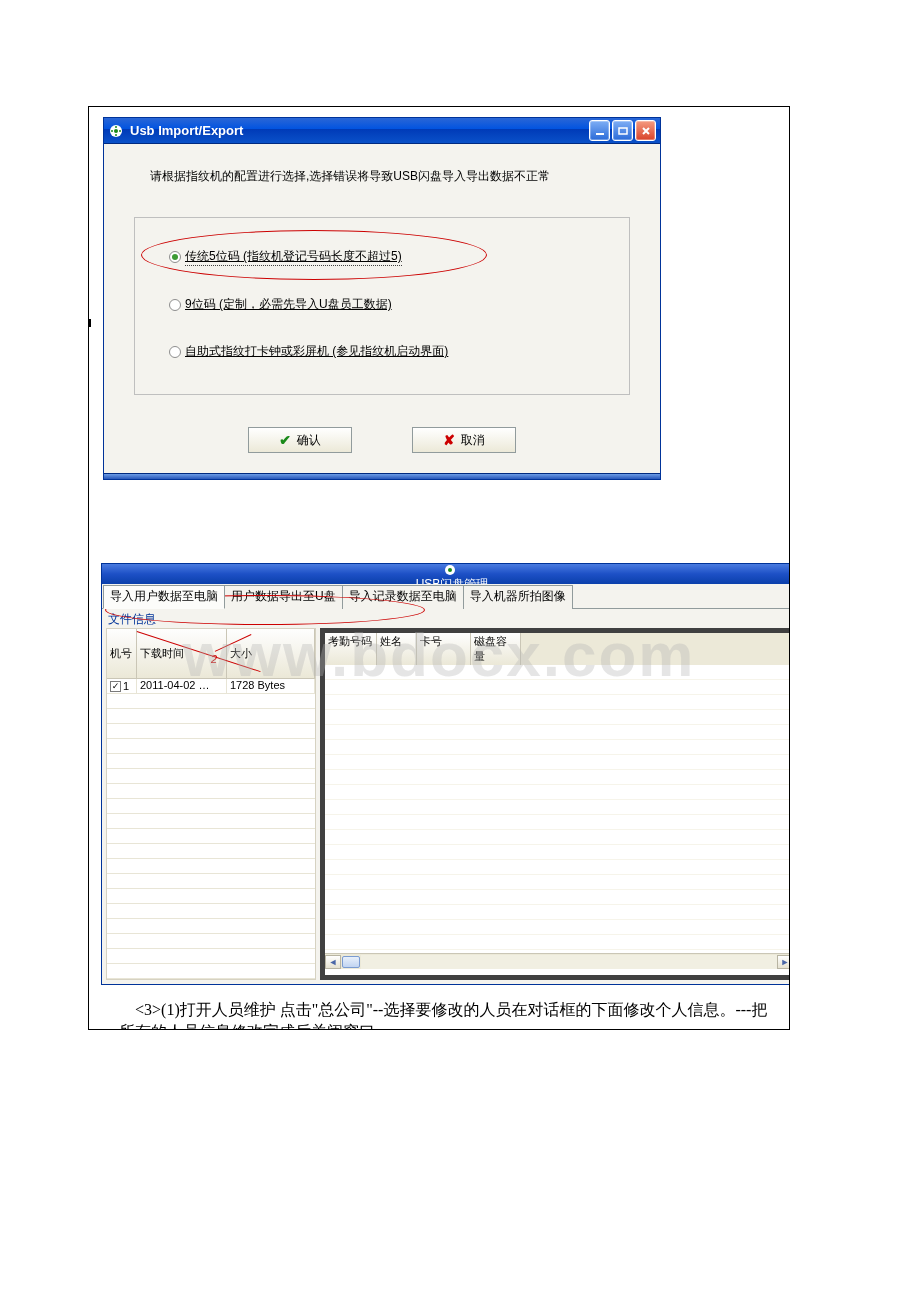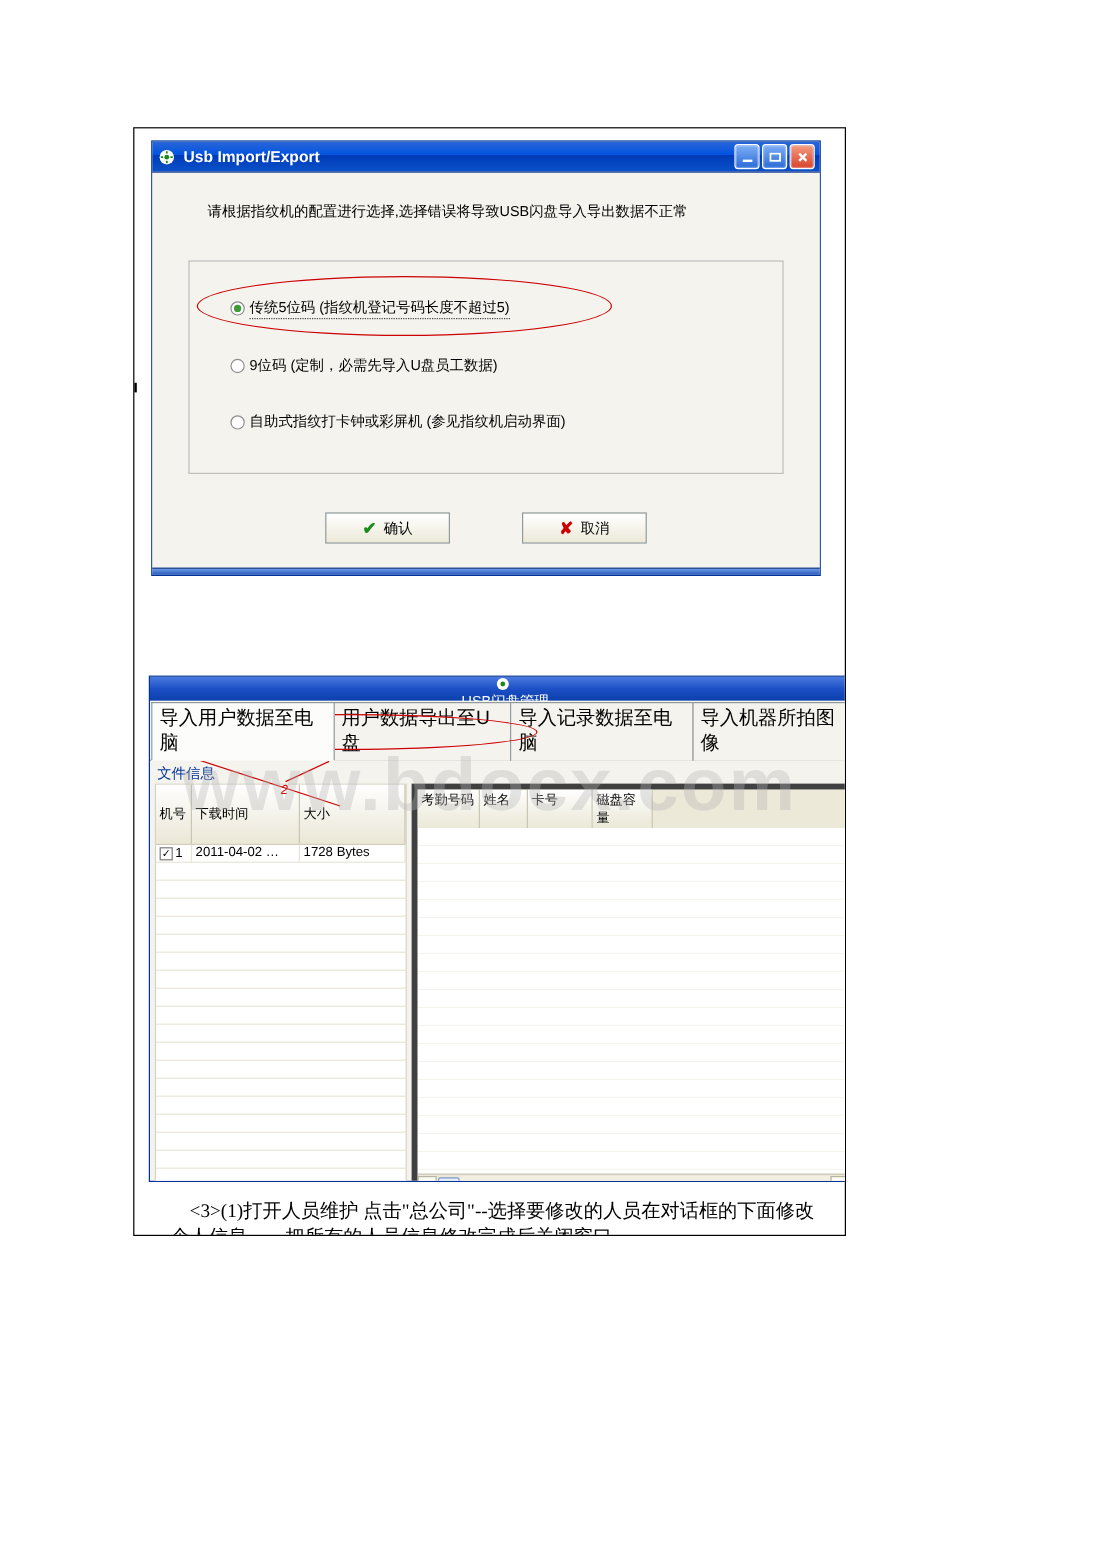--- a/index.html
+++ b/index.html
@@ -7,22 +7,22 @@
       font-family: "SimSun", "宋体", Arial, sans-serif;
       font-size: 12px;
       background: #fff;
       width: 920px;
       height: 1302px;
       position: relative;
     }
     
     .page-frame {
       border: 1px solid #000;
-      margin: 106px 124px 0 111px;
-      width: 594px;
+      margin: 106px 124px 0 88px;
+      width: 702px;
       height: 924px;
       padding: 2px;
       position: relative;
       overflow: hidden;
     }
     
     .dialog1 {
       border: 1px solid #003399;
       position: relative;
       background: #f4f3ee;
@@ -67,20 +67,21 @@
       font-size: 12px;
       color: #000;
       margin-bottom: 32px;
       margin-left: 16px;
     }
     .radio-box {
       border: 1px solid #bfbfbf;
       background: #f4f3ee;
       padding: 18px 24px 26px 34px;
       margin: 0 0 28px 0;
+      text-decoration: underline;
     }
     .radio-row {
       display: flex; align-items: center;
       margin: 12px 0 30px 0;
       position: relative;
     }
     .radio {
       width: 12px; height: 12px; border-radius: 50%;
       border: 1px solid #8e8e8e; background: #fff;
       margin-right: 4px; position: relative; display: inline-block;
@@ -128,21 +129,21 @@
     }
     .tbar2 {
       background: linear-gradient(to bottom, #4a7be0 0%, #1d50c6 50%, #0a3fab 100%);
       color: #fff; height: 20px; display: flex; align-items: center; padding-left: 4px;
       font-size: 12px;
       flex-direction: column;
     }
     .tbar2-icon { width: 14px; height: 14px; margin-right: 4px; display: inline-flex; align-items: center; justify-content: center; }
     .tabs {
       display: flex; border-bottom: 1px solid #919b9c; background: #f4f3ee;
-      font-size: 16px; padding-left: 1px;
+      font-size: 12px; padding-left: 1px;
     }
     .tab {
       padding: 2px 6px 3px 6px;
       border: 1px solid #919b9c; border-bottom: none;
       background: #f4f3ee;
       margin-right: -1px; position: relative; top: 1px;
     }
     .tab.active { background: #fcfcfa; z-index: 2; border-bottom: 1px solid #fcfcfa; }
     
     .fieldset-label {

